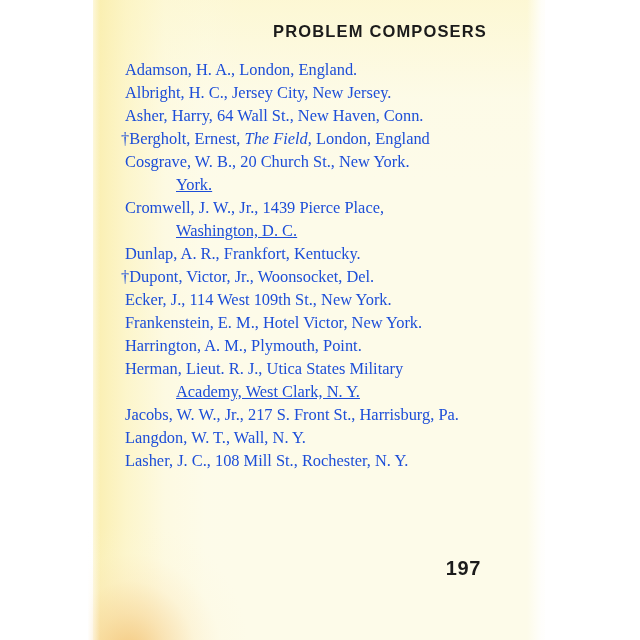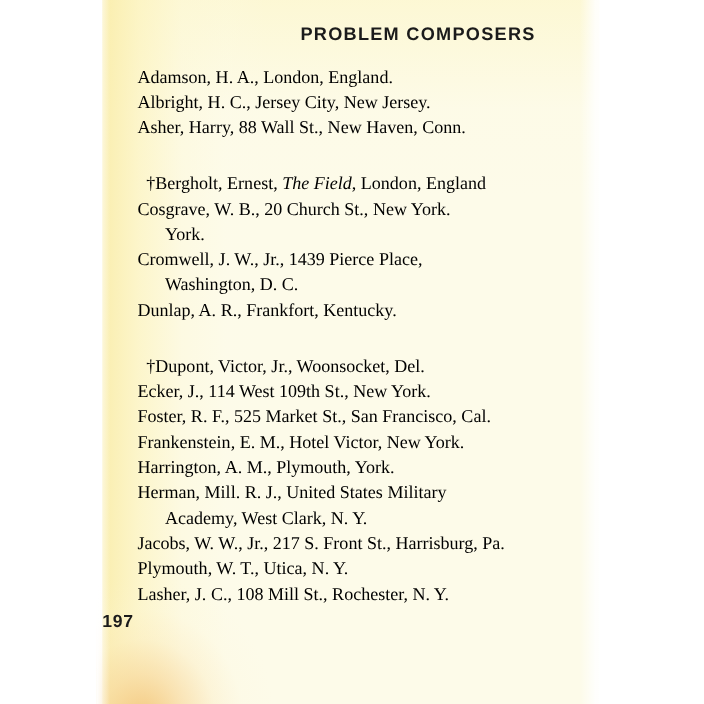--- a/index.html
+++ b/index.html
@@ -112,53 +112,53 @@
     white-space: nowrap;
   }
 
   .entry-list {
     position: absolute;
     top: 58px;
     left: 0;
     width: 420px;
     font-family: "Liberation Serif", serif;
     font-size: 16.4px;
-    color: #000000;
+    color: #1d4ed8;
   }
 
   .entry-line {
     height: 23px;
     line-height: 23px;
     white-space: nowrap;
   }
 
   
   .indent-entry   { padding-left: 32px; }
   
-  .indent-dagger  { padding-left: 40px; margin-top: 28px; }
-  
-  .indent-runover { padding-left: 57px; }
+  .indent-dagger  { padding-left: 28px; }
+  
+  .indent-runover { padding-left: 83px; text-decoration: underline; }
 
   .dagger {
     font-family: "Liberation Serif", serif;
   }
 
   .italic-title {
     font-style: italic;
   }
 
   .folio {
     position: absolute;
     top: 557px;
     left: 0;
     width: 388px;
-    text-align: left;
+    text-align: right;
     font-family: "Liberation Sans", sans-serif;
     font-weight: bold;
-    font-size: 16px;
+    font-size: 20px;
     letter-spacing: 0.6px;
     color: #1b1b1b;
   }
 </style>
 </head>
 <body>
 
 <div id="page-root">
 
   <div class="paper"></div>
@@ -168,35 +168,34 @@
   <div class="edge-left"></div>
   <div class="edge-right"></div>
 
   <div class="content">
 
     <div class="running-head">PROBLEM COMPOSERS</div>
 
     <div class="entry-list" id="entry-list">
         <div class="entry-line indent-entry"><span>Adamson, H. A., London, England.</span></div>
         <div class="entry-line indent-entry"><span>Albright, H. C., Jersey City, New Jersey.</span></div>
-        <div class="entry-line indent-entry"><span>Asher, Harry, 88 Wall St., New Haven, Conn.</span></div>
+        <div class="entry-line indent-entry"><span>Asher, Harry, 64 Wall St., New Haven, Conn.</span></div>
         <div class="entry-line indent-dagger"><span class="dagger">†</span><span>Bergholt, Ernest, </span><span class="italic-title">The Field</span><span>, London, England</span></div>
         <div class="entry-line indent-entry"><span>Cosgrave, W. B., 20 Church St., New York.</span></div>
         <div class="entry-line indent-runover"><span>York.</span></div>
         <div class="entry-line indent-entry"><span>Cromwell, J. W., Jr., 1439 Pierce Place,</span></div>
         <div class="entry-line indent-runover"><span>Washington, D. C.</span></div>
         <div class="entry-line indent-entry"><span>Dunlap, A. R., Frankfort, Kentucky.</span></div>
         <div class="entry-line indent-dagger"><span class="dagger">†</span><span>Dupont, Victor, Jr., Woonsocket, Del.</span></div>
         <div class="entry-line indent-entry"><span>Ecker, J., 114 West 109th St., New York.</span></div>
-        <div class="entry-line indent-entry"><span>Foster, R. F., 525 Market St., San Francisco, Cal.</span></div>
         <div class="entry-line indent-entry"><span>Frankenstein, E. M., Hotel Victor, New York.</span></div>
-        <div class="entry-line indent-entry"><span>Harrington, A. M., Plymouth, York.</span></div>
-        <div class="entry-line indent-entry"><span>Herman, Mill. R. J., United States Military</span></div>
+        <div class="entry-line indent-entry"><span>Harrington, A. M., Plymouth, Point.</span></div>
+        <div class="entry-line indent-entry"><span>Herman, Lieut. R. J., Utica States Military</span></div>
         <div class="entry-line indent-runover"><span>Academy, West Clark, N. Y.</span></div>
         <div class="entry-line indent-entry"><span>Jacobs, W. W., Jr., 217 S. Front St., Harrisburg, Pa.</span></div>
-        <div class="entry-line indent-entry"><span>Plymouth, W. T., Utica, N. Y.</span></div>
+        <div class="entry-line indent-entry"><span>Langdon, W. T., Wall, N. Y.</span></div>
         <div class="entry-line indent-entry"><span>Lasher, J. C., 108 Mill St., Rochester, N. Y.</span></div>
       </div>
 
     <div class="folio">197</div>
 
   </div>
 </div>
 
 </body></html>

